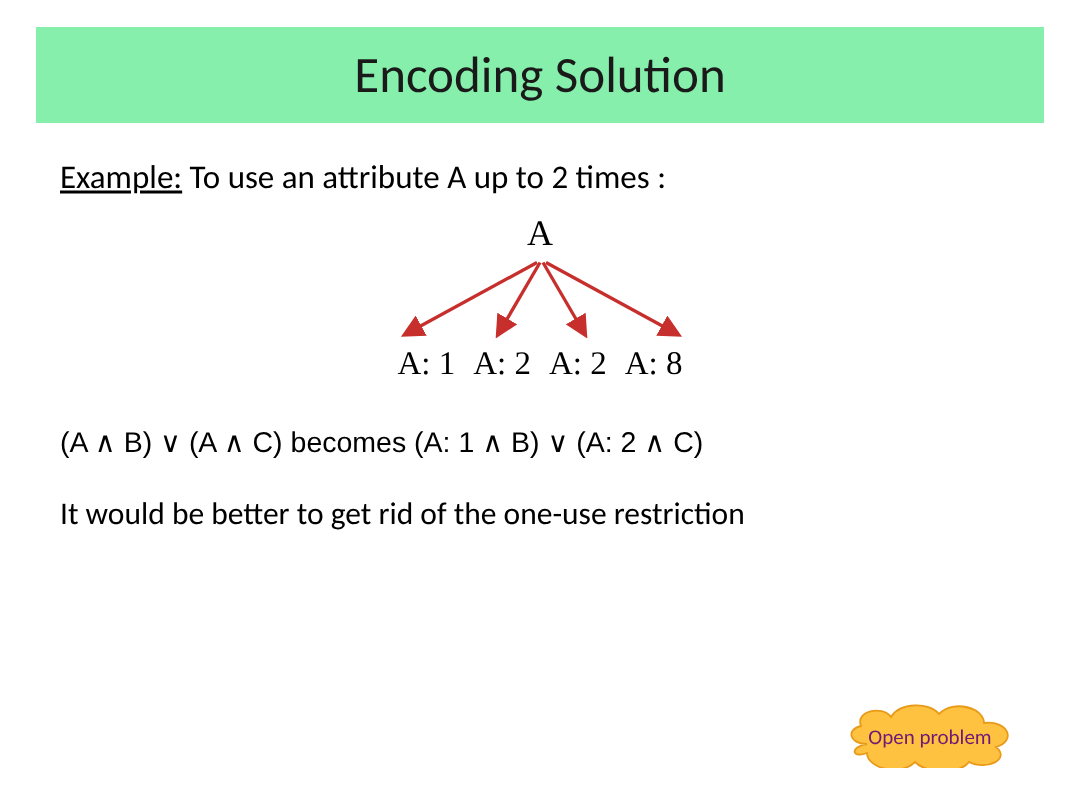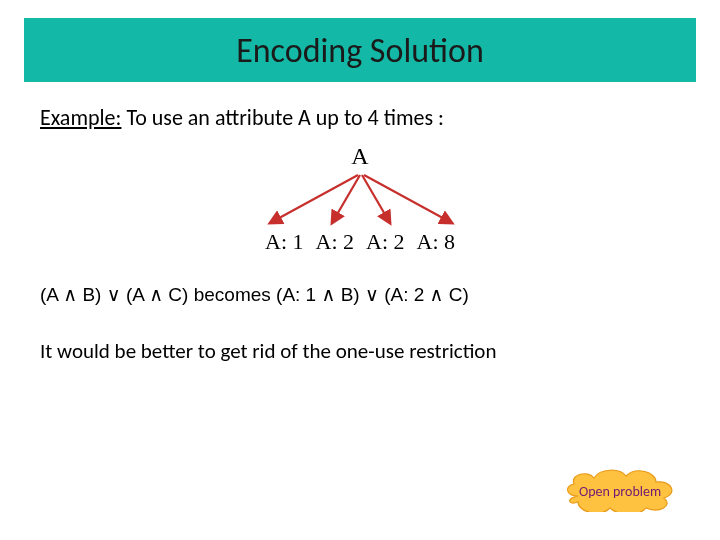--- a/index.html
+++ b/index.html
@@ -5,21 +5,21 @@
   * { margin: 0; padding: 0; box-sizing: border-box; }
   html, body { width: 720px; height: 540px; }
   body {
     font-family: Calibri, "Segoe UI", Arial, sans-serif;
     background: #fff;
     color: #000;
     position: relative;
     overflow: hidden;
   }
   .title-band {
-    background: #14b8a6;
+    background: #86efac;
     margin: 18px 24px 0 24px;
     height: 64px;
     display: flex;
     align-items: center;
     justify-content: center;
   }
   .title-band h1 {
     font-size: 34px;
     font-weight: 400;
     color: #1a1a1a;
@@ -72,21 +72,21 @@
     margin-top: 20px;
     white-space: nowrap;
   }
   .formula .op { font-family: "Lucida Sans Unicode", Arial, sans-serif; }
   .line-max {
     font-size: 21px;
     margin-top: 34px;
   }
   .line-better {
     font-size: 21px;
-    margin-top: 32px;
+    margin-top: 22px;
   }
   .callout {
     position: absolute;
     right: 40px;
     bottom: 28px;
     width: 120px;
     height: 44px;
   }
   .callout svg { position: absolute; inset: 0; }
   .callout-label {
@@ -103,21 +103,21 @@
 </head>
 <body>
 
 <div class="title-band">
   <h1>Encoding Solution</h1>
 </div>
 
 <div class="content">
 
   <p class="example-line">
-    <span class="underlined">Example:</span><span> To use an attribute </span><span>A</span><span> up to 4 times :</span>
+    <span class="underlined">Example:</span><span> To use an attribute </span><span>A</span><span> up to 2 times :</span>
   </p>
 
   <div class="tree-wrap">
     <div class="tree-root">A</div>
     <svg class="tree-svg" width="240" height="56" viewBox="0 0 240 56">
       <defs>
         <marker id="ah" viewBox="0 0 10 10" refX="8" refY="5" markerWidth="7" markerHeight="7" orient="auto-start-reverse">
           <path d="M 0 0 L 10 5 L 0 10 z" fill="#c62f2c"></path>
         </marker>
       </defs>

